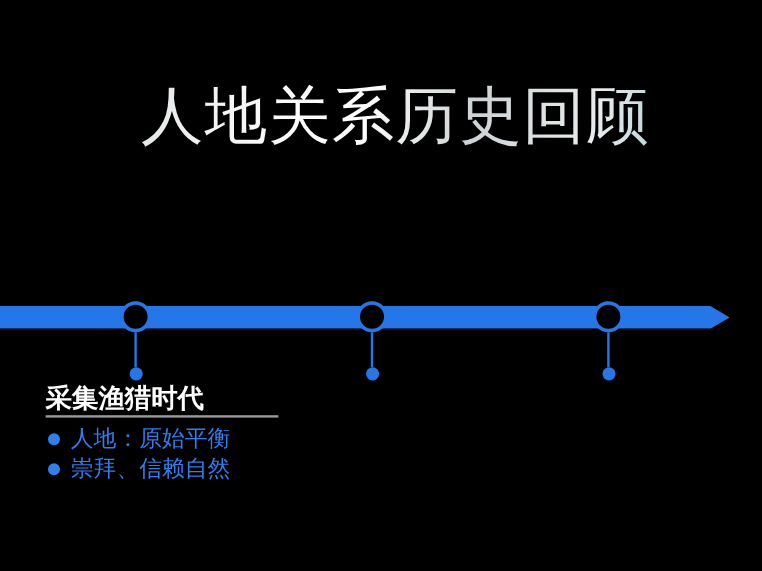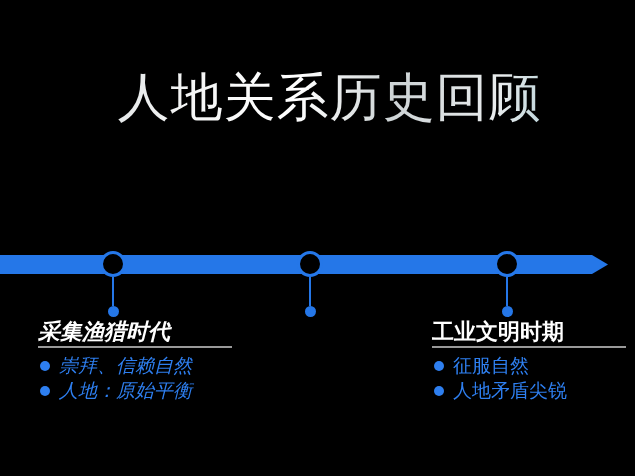--- a/index.html
+++ b/index.html
@@ -62,21 +62,21 @@
   }
   .node .dot {
     position: absolute; top: 55px; left: 7.5px;
     width: 11px; height: 11px;
     border-radius: 50%;
     background: var(--blue, #2577e8);
   }
 
   
   .column { position: absolute; top: 319px; width: 194px; }
-  .col-1 { left: 38px; font-style: italic; }
+  .col-1 { left: 38px; }
   .col-2 { left: 235px; }
   .col-3 { left: 432px; }
   .col-title {
     color: #ffffff;
     font-size: 22px;
     font-weight: 600;
     line-height: 26px;
     white-space: nowrap;
   }
   .col-rule {
@@ -125,38 +125,24 @@
     <div class="stem"></div>
     <div class="dot"></div>
   </div>
 
   <div class="column col-1">
     <div class="col-title">采集渔猎时代</div>
     <div class="col-rule"></div>
     <div class="bullets">
       <div class="bullet">
         <span class="bdot"></span>
-        <span>崇拜、信赖自然</span>
+        <span>人地：原始平衡</span>
       </div>
       <div class="bullet">
         <span class="bdot"></span>
-        <span>人地：原始平衡</span>
+        <span>崇拜、信赖自然</span>
       </div>
     </div>
   </div>
 
 
-  <div class="column col-3">
-    <div class="col-title">工业文明时期</div>
-    <div class="col-rule"></div>
-    <div class="bullets">
-      <div class="bullet">
-        <span class="bdot"></span>
-        <span>征服自然</span>
-      </div>
-      <div class="bullet">
-        <span class="bdot"></span>
-        <span>人地矛盾尖锐</span>
-      </div>
-    </div>
-  </div>
 
 </div>
 
 </body></html>

